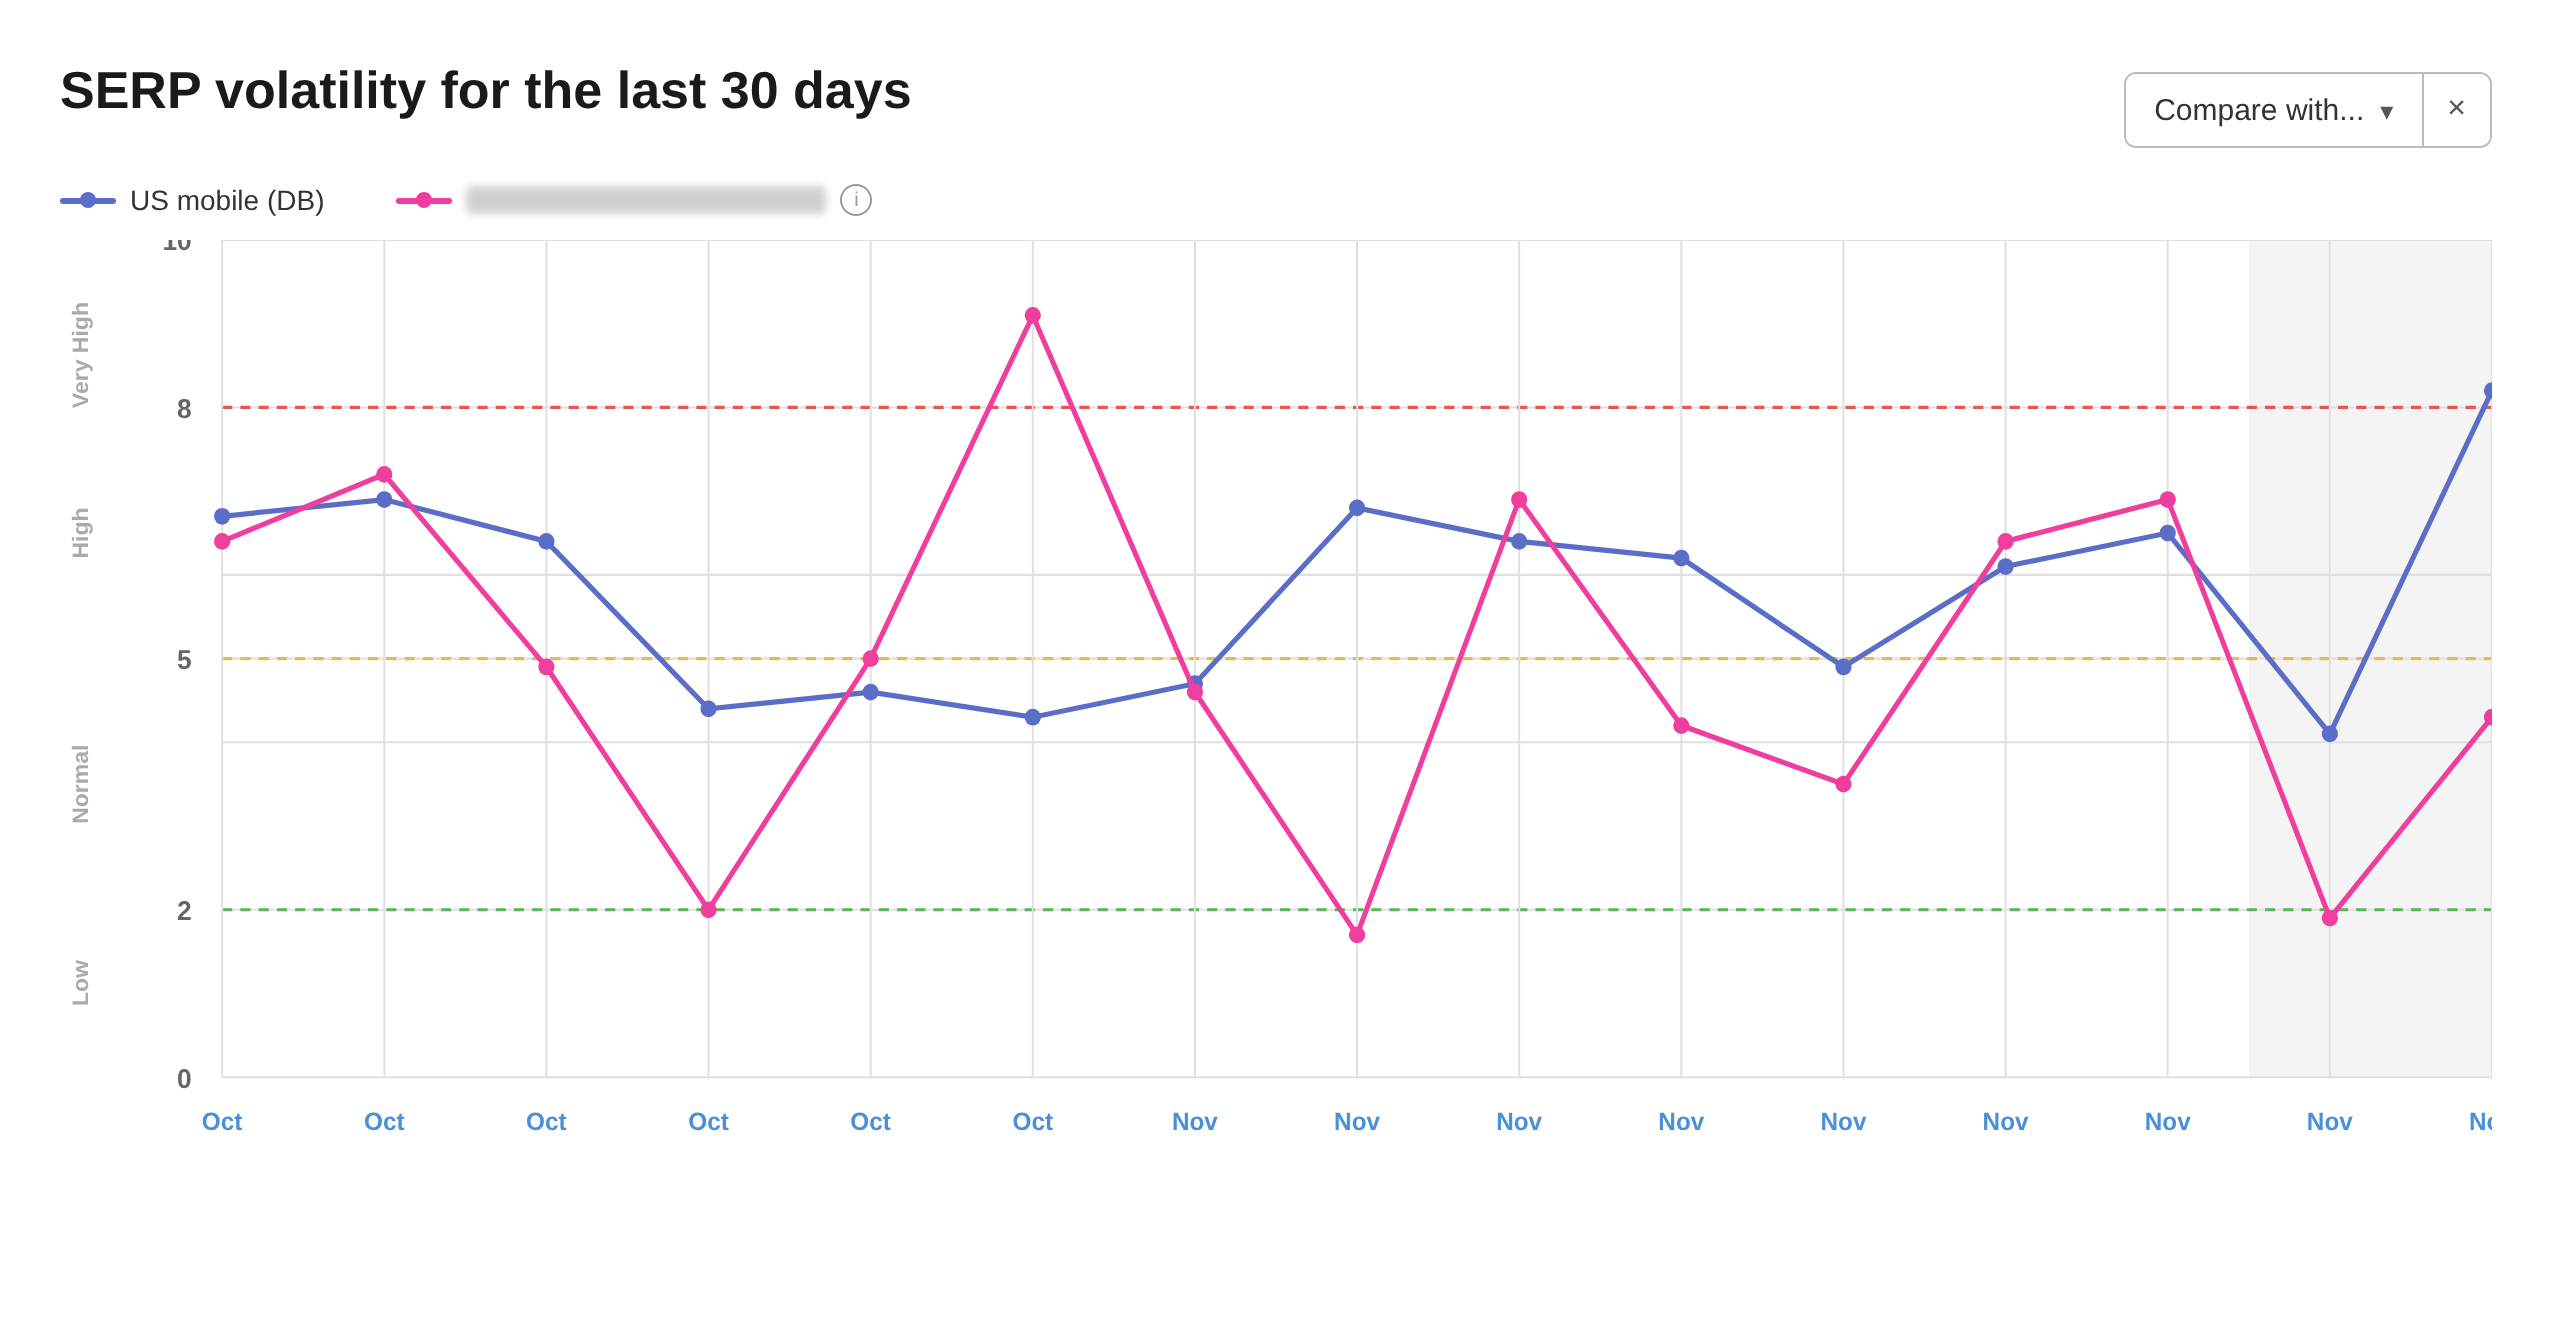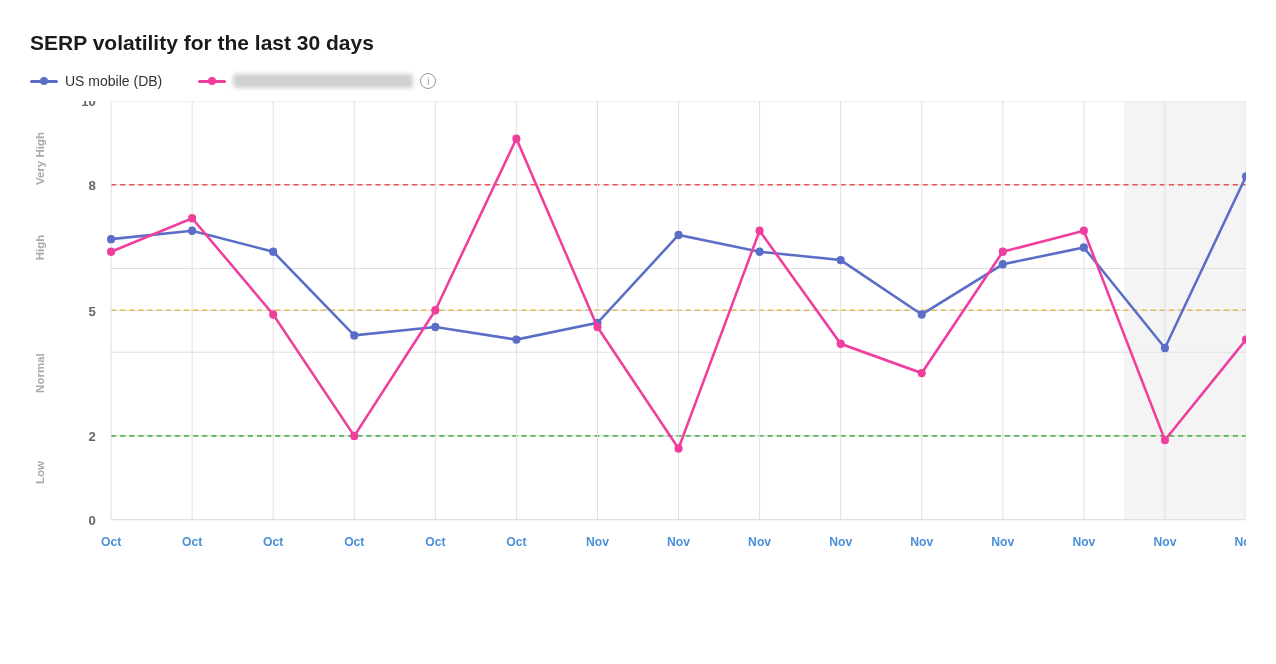--- a/index.html
+++ b/index.html
@@ -11,21 +11,21 @@
       height: 664px;
       overflow: hidden;
     }
     .header-row {
       display: flex;
       align-items: flex-start;
       justify-content: space-between;
       margin-bottom: 18px;
     }
     .title {
-      font-size: 21px;
+      font-size: 26px;
       font-weight: 700;
       color: #1a1a1a;
       line-height: 1.2;
     }
     .compare-widget {
       display: flex;
       align-items: center;
       border: 1.5px solid #bbb;
       border-radius: 6px;
       overflow: hidden;
@@ -127,20 +127,27 @@
     svg.chart {
       width: 100%;
       height: 100%;
     }
   </style>
 </head>
 <body>
 
 <div class="header-row">
   <h1 class="title">SERP volatility for the last 30 days</h1>
+  <div class="compare-widget">
+    <div class="compare-dropdown">
+      <span>Compare with...</span>
+      <span class="chevron">▾</span>
+    </div>
+    <div class="compare-close">×</div>
+  </div>
 </div>
 
 <div class="legend-row">
   <div class="legend-item">
     <div class="legend-line-blue"></div>
     <span>US mobile (DB)</span>
   </div>
   <div class="legend-item">
     <div class="legend-line-pink"></div>
     <span class="legend-blurred"></span>

